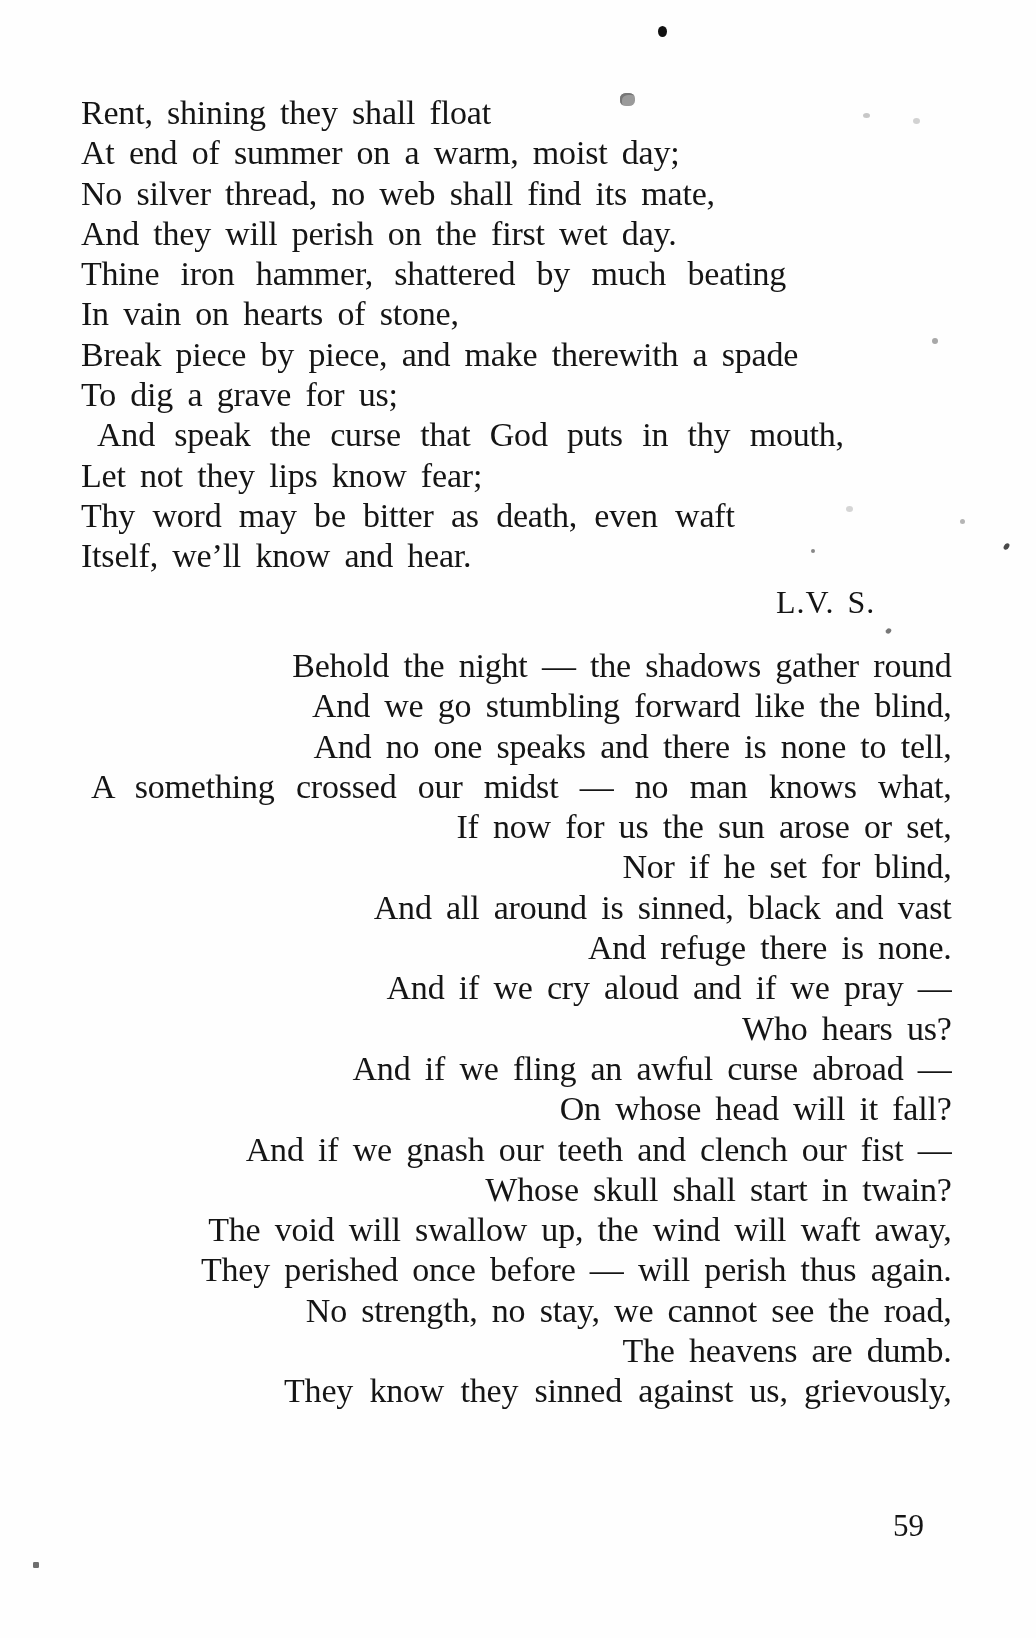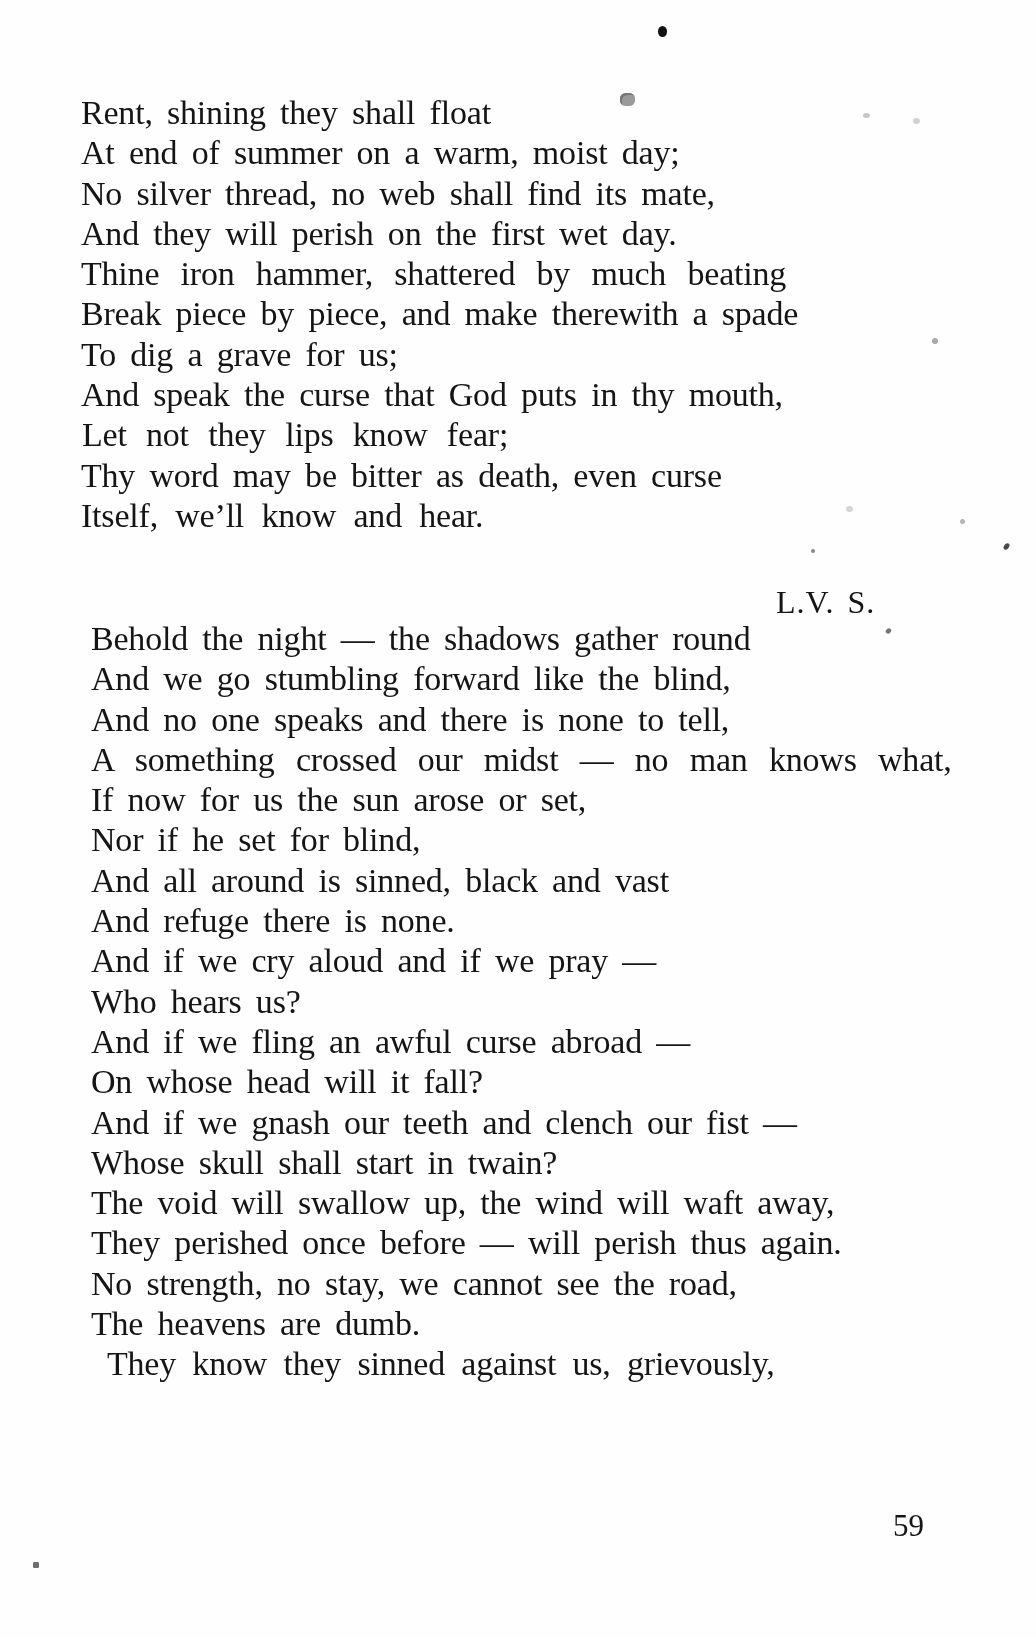--- a/index.html
+++ b/index.html
@@ -26,26 +26,26 @@
   }
   .line {
     font-size: 34px;
     line-height: 40.3px;
     letter-spacing: -0.2px;
     word-spacing: 6px;
     font-weight: normal;
   }
   
   #stanza-1 .line:nth-child(5)  { word-spacing: 13px; }
-  #stanza-1 .line:nth-child(9)  { word-spacing: 11px; margin-left: 1px; }
+  #stanza-1 .line:nth-child(9)  { word-spacing: 11px; margin-left: 16px; }
   #stanza-1 .line:nth-child(11) { word-spacing: 9px; }
   #stanza-2 .line:nth-child(4)  { word-spacing: 13px; }
   #stanza-2 .line:nth-child(19) { word-spacing: 8px; margin-left: 16px; }
   #stanza-1 { left: 81px;  top: 93px; }
-  #stanza-2 { left: 91px;  top: 619px; }
+  #stanza-2 { left: 91px;  top: 646px; text-align: right; }
   .attribution {
     position: absolute;
     left: 776px;
     top: 584px;
     font-size: 32px;
     letter-spacing: 1px;
     word-spacing: 4px;
   }
   .page-number {
     position: absolute;
@@ -78,25 +78,26 @@
 <body>
 
 <div class="page">
 
   <div class="stanza" id="stanza-1">
       <div class="line">Rent, shining they shall float</div>
       <div class="line">At end of summer on a warm, moist day;</div>
       <div class="line">No silver thread, no web shall find its mate,</div>
       <div class="line">And they will perish on the first wet day.</div>
       <div class="line">Thine iron hammer, shattered by much beating</div>
+      <div class="line">In vain on hearts of stone,</div>
       <div class="line">Break piece by piece, and make therewith a spade</div>
       <div class="line">To dig a grave for us;</div>
       <div class="line">And speak the curse that God puts in thy mouth,</div>
       <div class="line">Let not they lips know fear;</div>
-      <div class="line">Thy word may be bitter as death, even curse</div>
+      <div class="line">Thy word may be bitter as death, even waft</div>
       <div class="line">Itself, we’ll know and hear.</div>
     </div>
 
   <div class="attribution">L.V. S.</div>
 
   <div class="stanza" id="stanza-2">
       <div class="line">Behold the night — the shadows gather round</div>
       <div class="line">And we go stumbling forward like the blind,</div>
       <div class="line">And no one speaks and there is none to tell,</div>
       <div class="line">A something crossed our midst — no man knows what,</div>

